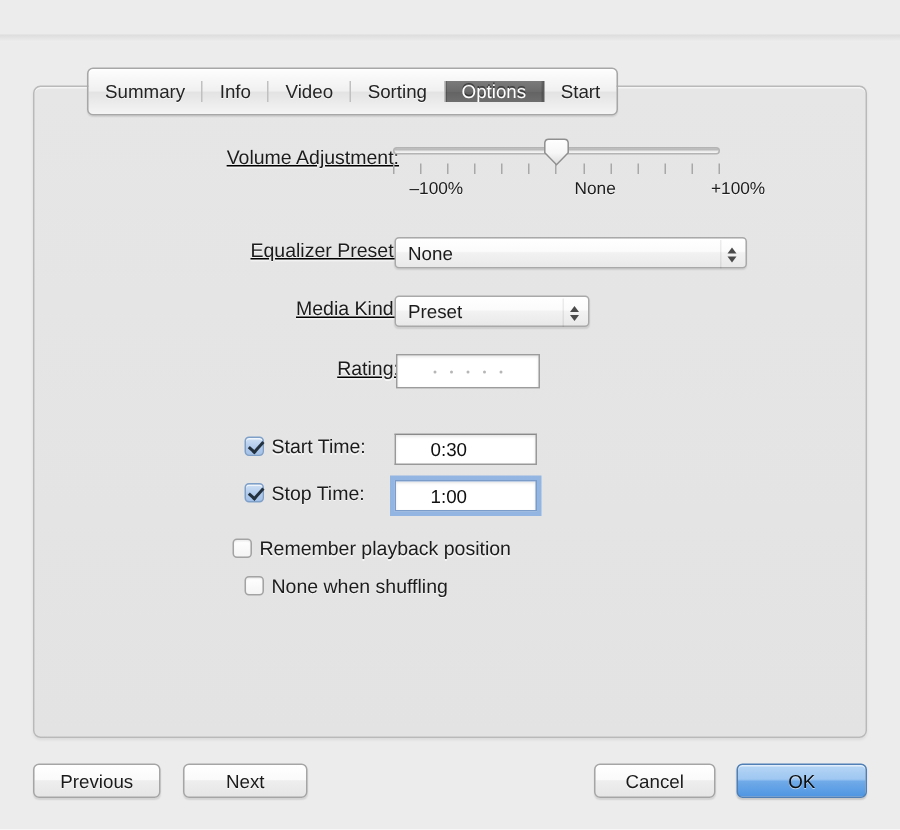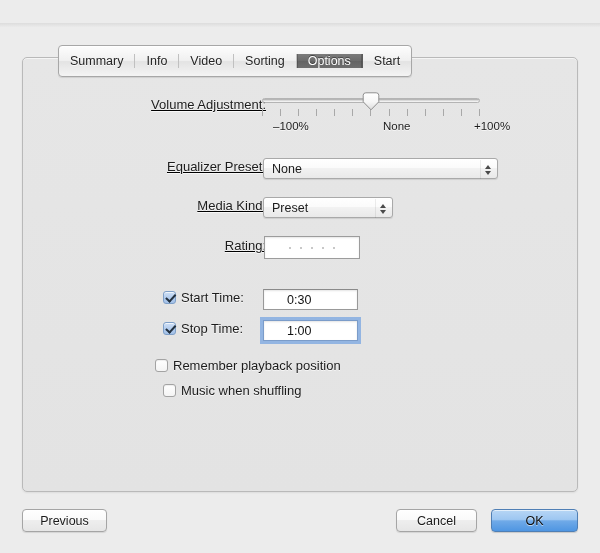--- a/index.html
+++ b/index.html
@@ -374,21 +374,21 @@
     </div>
     <div class="textfield focused" style="position:absolute; left:240px; top:262px; width:95px;">1:00</div>
 
     <div class="cbrow" style="left:132px; top:300px;">
       <span class="checkbox off"></span>
       <span class="cb-label">Remember playback position</span>
     </div>
 
     <div class="cbrow" style="left:140px; top:325px;">
       <span class="checkbox off"></span>
-      <span class="cb-label">Music when shuffling</span>
+      <span class="cb-label">None when shuffling</span>
     </div>
 
   </div>
 
   <div id="slider-wrap">
     <div id="slider-track"></div>
     <div id="slider-ticks">
       <span class="tick"></span>
         <span class="tick"></span>
         <span class="tick"></span>
@@ -422,16 +422,17 @@
 
   <div id="rating-field">
     <span class="rating-dot"></span>
     <span class="rating-dot"></span>
     <span class="rating-dot"></span>
     <span class="rating-dot"></span>
     <span class="rating-dot"></span>
   </div>
 
   <div class="btn" style="left:22px;  top:509px; width:85px;">Previous</div>
+  <div class="btn" style="left:122px; top:509px; width:83px;">Next</div>
   <div class="btn" style="left:396px; top:509px; width:81px;">Cancel</div>
   <div class="btn default" style="left:491px; top:509px; width:87px;">OK</div>
 
 </div>
 
 </body></html>

